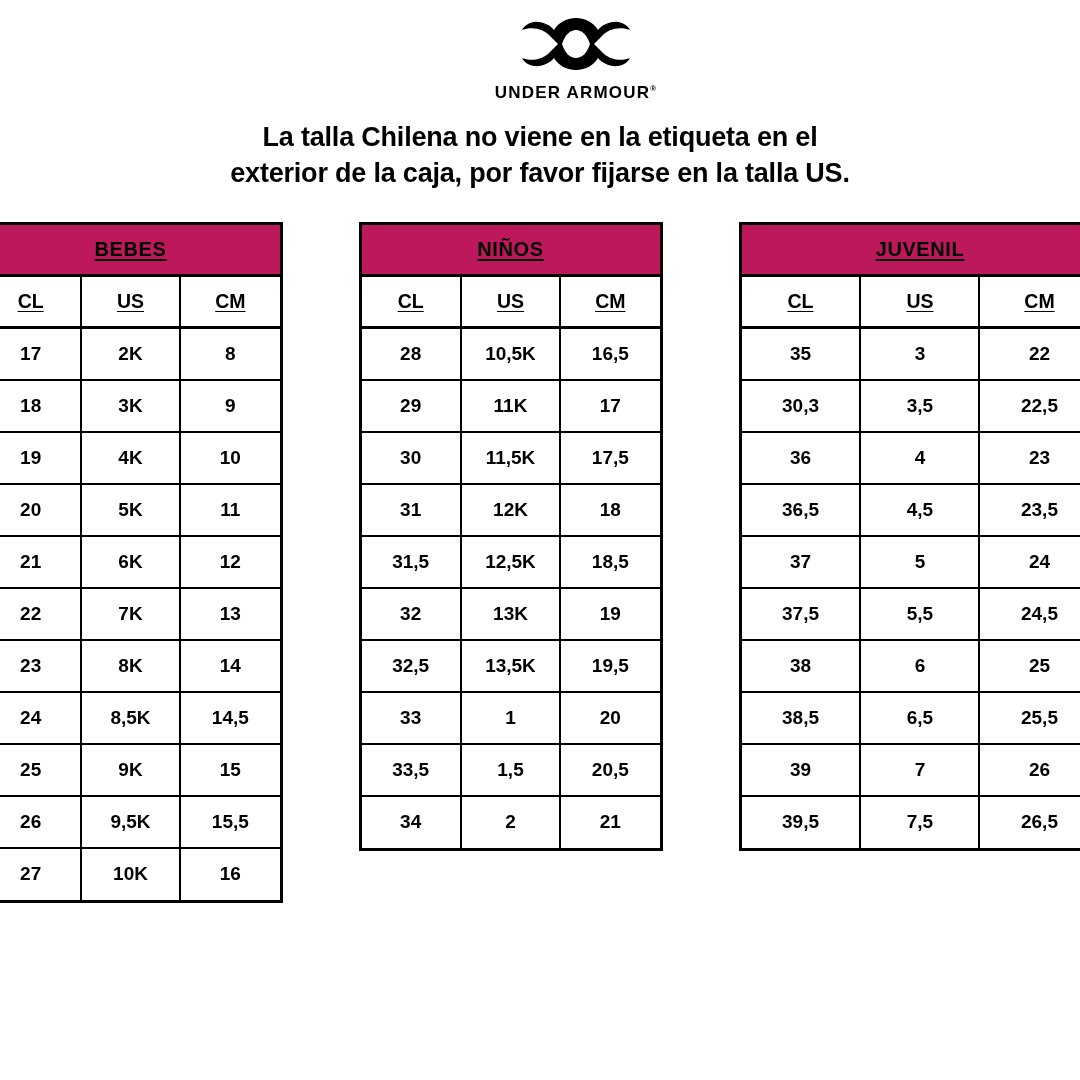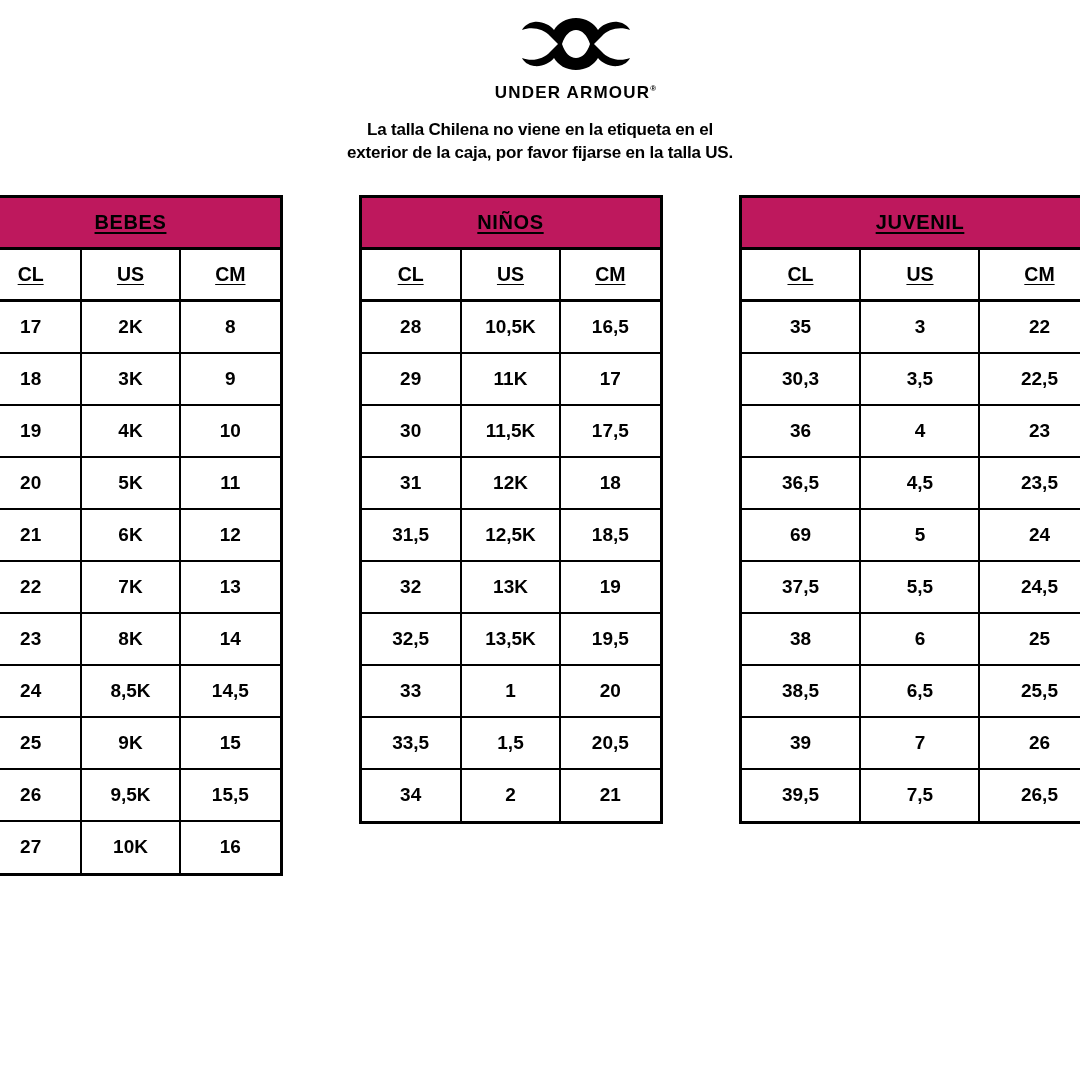--- a/index.html
+++ b/index.html
@@ -40,21 +40,21 @@
   }
   .ua-wordmark sup {
     font-size: 8px;
     vertical-align: super;
   }
 
   
   .headline {
     margin-top: 18px;
     text-align: center;
-    font-size: 17px;
+    font-size: 27px;
     font-weight: bold;
     line-height: 1.35;
     letter-spacing: -0.2px;
   }
 
   
   .tables {
     margin-top: 30px;
     display: flex;
     justify-content: center;
@@ -332,21 +332,21 @@
               <td class="edge-left">36</td>
               <td>4</td>
               <td class="edge-right">23</td>
             </tr>
           <tr>
               <td class="edge-left">36,5</td>
               <td>4,5</td>
               <td class="edge-right">23,5</td>
             </tr>
           <tr>
-              <td class="edge-left">69</td>
+              <td class="edge-left">37</td>
               <td>5</td>
               <td class="edge-right">24</td>
             </tr>
           <tr>
               <td class="edge-left">37,5</td>
               <td>5,5</td>
               <td class="edge-right">24,5</td>
             </tr>
           <tr>
               <td class="edge-left">38</td>

